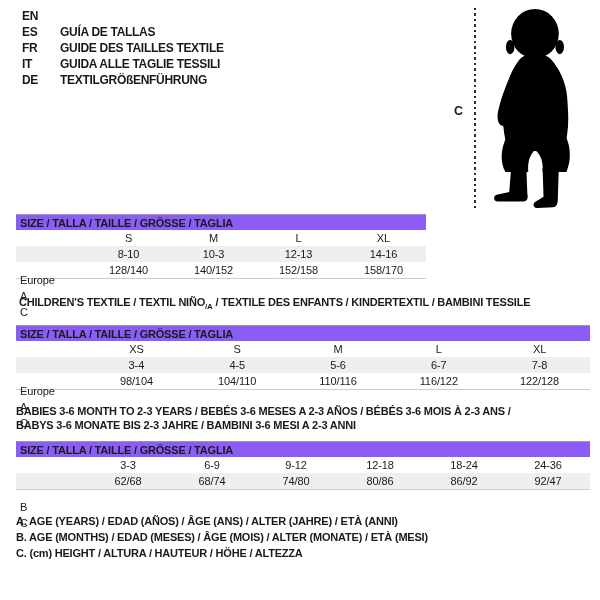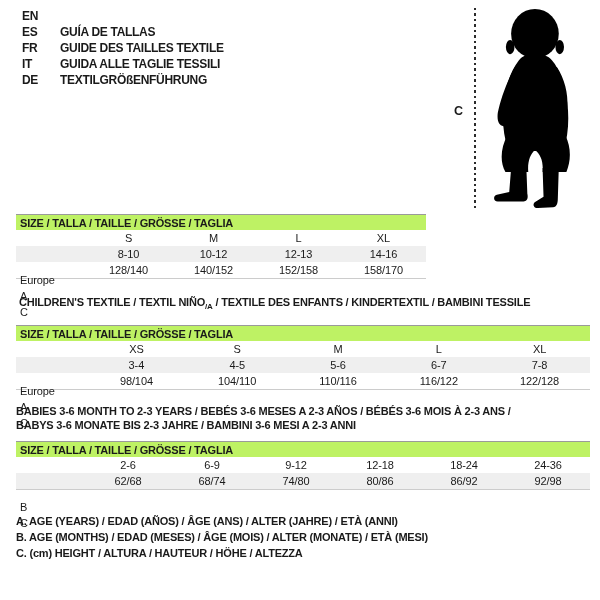--- a/index.html
+++ b/index.html
@@ -42,21 +42,21 @@
   .st-junior   { margin-top: 6px;  margin-bottom: 7px; }
   .st-children { margin-top: 16px; margin-bottom: 11px; margin-left: 19px; }
   .st-babies   { margin-top: 14px; margin-bottom: 9px; }
 
   
   .size-table { margin-left: 16px; border-bottom: 1px solid #cccccc; }
   .w-junior { width: 410px; }
   .w-full   { width: 574px; }
   .t-header {
     height: 16px; line-height: 16px;
-    background: #bef264; border-top: 1px solid #9a9a9a;
+    background: #8b5cf6; border-top: 1px solid #9a9a9a;
     font-weight: bold; font-size: 11px; letter-spacing: -0.2px;
     padding-left: 4px; box-sizing: border-box;
   }
   .t-row { display: flex; height: 16px; line-height: 16px; font-size: 11px; letter-spacing: -0.1px; }
   .t-row.alt { background: #efefef; }
   .t-label { width: 70px; padding-left: 4px; box-sizing: border-box; text-align: left; margin-top: 42px; }
   .t-cell  { flex: 1; text-align: center; }
 
   
   .legend { margin: 23px 0 0 16px; }
@@ -117,21 +117,21 @@
     <div class="t-row">
       <div class="t-label">Europe</div>
       <div class="t-cell">S</div>
       <div class="t-cell">M</div>
       <div class="t-cell">L</div>
       <div class="t-cell">XL</div>
     </div>
     <div class="t-row alt">
       <div class="t-label">A</div>
       <div class="t-cell">8-10</div>
-      <div class="t-cell">10-12</div>
+      <div class="t-cell">10-3</div>
       <div class="t-cell">12-13</div>
       <div class="t-cell">14-16</div>
     </div>
     <div class="t-row">
       <div class="t-label">C</div>
       <div class="t-cell">128/140</div>
       <div class="t-cell">140/152</div>
       <div class="t-cell">152/158</div>
       <div class="t-cell">158/170</div>
     </div>
@@ -167,35 +167,35 @@
   </div>
 
   <div class="section-title st-babies">
     <div>BABIES 3-6 MONTH TO 2-3 YEARS / BEBÉS 3-6 MESES A 2-3 AÑOS / BÉBÉS 3-6 MOIS À 2-3 ANS /</div>
     <div>BABYS 3-6 MONATE BIS 2-3 JAHRE / BAMBINI 3-6 MESI A 2-3 ANNI</div>
   </div>
   <div class="size-table w-full">
     <div class="t-header">SIZE / TALLA / TAILLE / GRÖSSE / TAGLIA</div>
     <div class="t-row">
       <div class="t-label">B</div>
-      <div class="t-cell">2-6</div>
+      <div class="t-cell">3-3</div>
       <div class="t-cell">6-9</div>
       <div class="t-cell">9-12</div>
       <div class="t-cell">12-18</div>
       <div class="t-cell">18-24</div>
       <div class="t-cell">24-36</div>
     </div>
     <div class="t-row alt">
       <div class="t-label">C</div>
       <div class="t-cell">62/68</div>
       <div class="t-cell">68/74</div>
       <div class="t-cell">74/80</div>
       <div class="t-cell">80/86</div>
       <div class="t-cell">86/92</div>
-      <div class="t-cell">92/98</div>
+      <div class="t-cell">92/47</div>
     </div>
   </div>
 
   <div class="legend">
     <div class="legend-line">A. AGE (YEARS) / EDAD (AÑOS) / ÂGE (ANS) / ALTER (JAHRE) / ETÀ (ANNI)</div>
     <div class="legend-line">B. AGE (MONTHS) / EDAD (MESES) / ÂGE (MOIS) / ALTER (MONATE) / ETÀ (MESI)</div>
     <div class="legend-line">C. (cm) HEIGHT / ALTURA / HAUTEUR / HÖHE / ALTEZZA</div>
   </div>
 
 </div>

